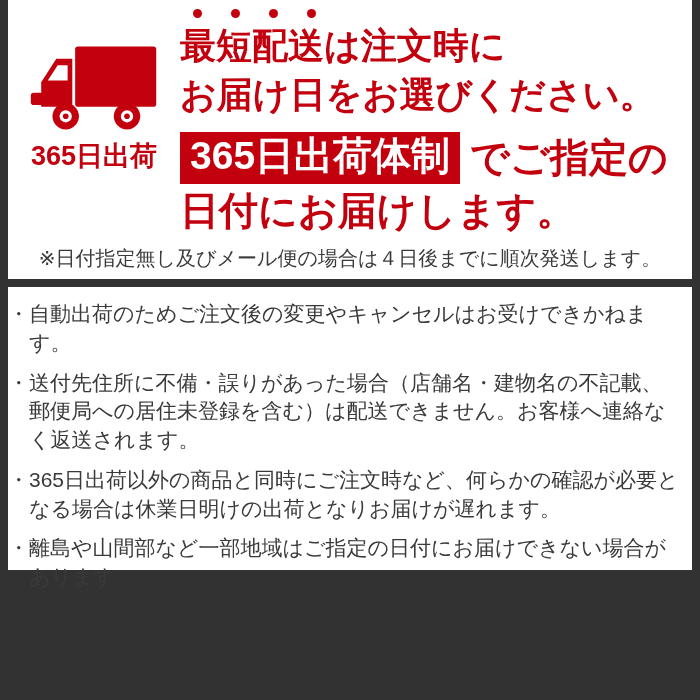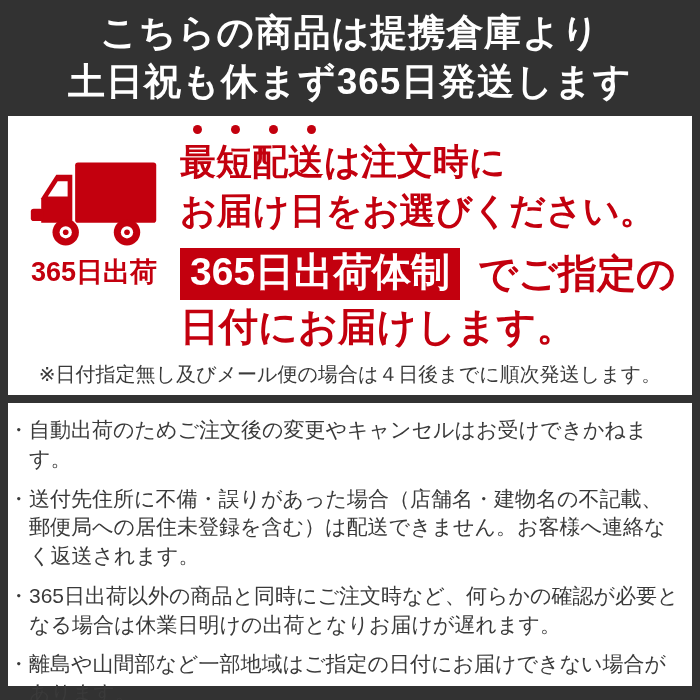--- a/index.html
+++ b/index.html
@@ -44,21 +44,21 @@
   }
   .right-col { flex: 1; padding-top: 9px; }
   .dots { display: flex; gap: 29px; padding-left: 13px; height: 10px; margin-bottom: 3px; }
   .dot { width: 9px; height: 9px; border-radius: 50%; background: var(--red); }
   .heading {
     color: var(--red); font-weight: bold;
     font-size: 36px; line-height: 1.36; white-space: nowrap;
   }
   .boxline {
     margin-top: 11px;
-    display: flex; align-items: center; gap: 18px; white-space: nowrap;
+    display: flex; align-items: center; gap: 10px; white-space: nowrap;
   }
   .hl-badge {
     background: var(--red); color: #fff;
     font-size: 39px; font-weight: bold;
     padding: 3px 10px 6px 10px; line-height: 1.1;
   }
   .hl-suffix, .hl-line2 {
     color: var(--red); font-size: 39px; font-weight: bold; white-space: nowrap;
   }
   .hl-line2 { margin-top: 4px; line-height: 1.15; }
@@ -90,24 +90,20 @@
     color: var(--text); font-size: 21px; line-height: 1.37;
   }
   .marker { flex: 0 0 20px; }
   .bullet-text { flex: 1; }
 </style>
 </head>
 <body>
 
 <div class="page">
 
-  <header class="banner">
-    <div>こちらの商品は提携倉庫より</div>
-    <div>土日祝も休まず365日発送します</div>
-  </header>
 
   <section class="panel panel1">
     <div class="panel1-main">
       <div class="left-col">
         <svg class="truck-svg" viewBox="0 0 140 100" aria-hidden="true">
           <rect x="50" y="6" width="86" height="64" rx="3" fill="currentColor"></rect>
           <path d="M14 70 L14 44 L30 19 L47 19 L47 70 Z" fill="currentColor"></path>
           <path d="M21 42 L31.5 26 L42 26 L42 42 Z" fill="#fff"></path>
           <rect x="3" y="55" width="13" height="13" rx="3" fill="currentColor"></rect>
           <circle cx="40" cy="80" r="14" fill="currentColor"></circle>

